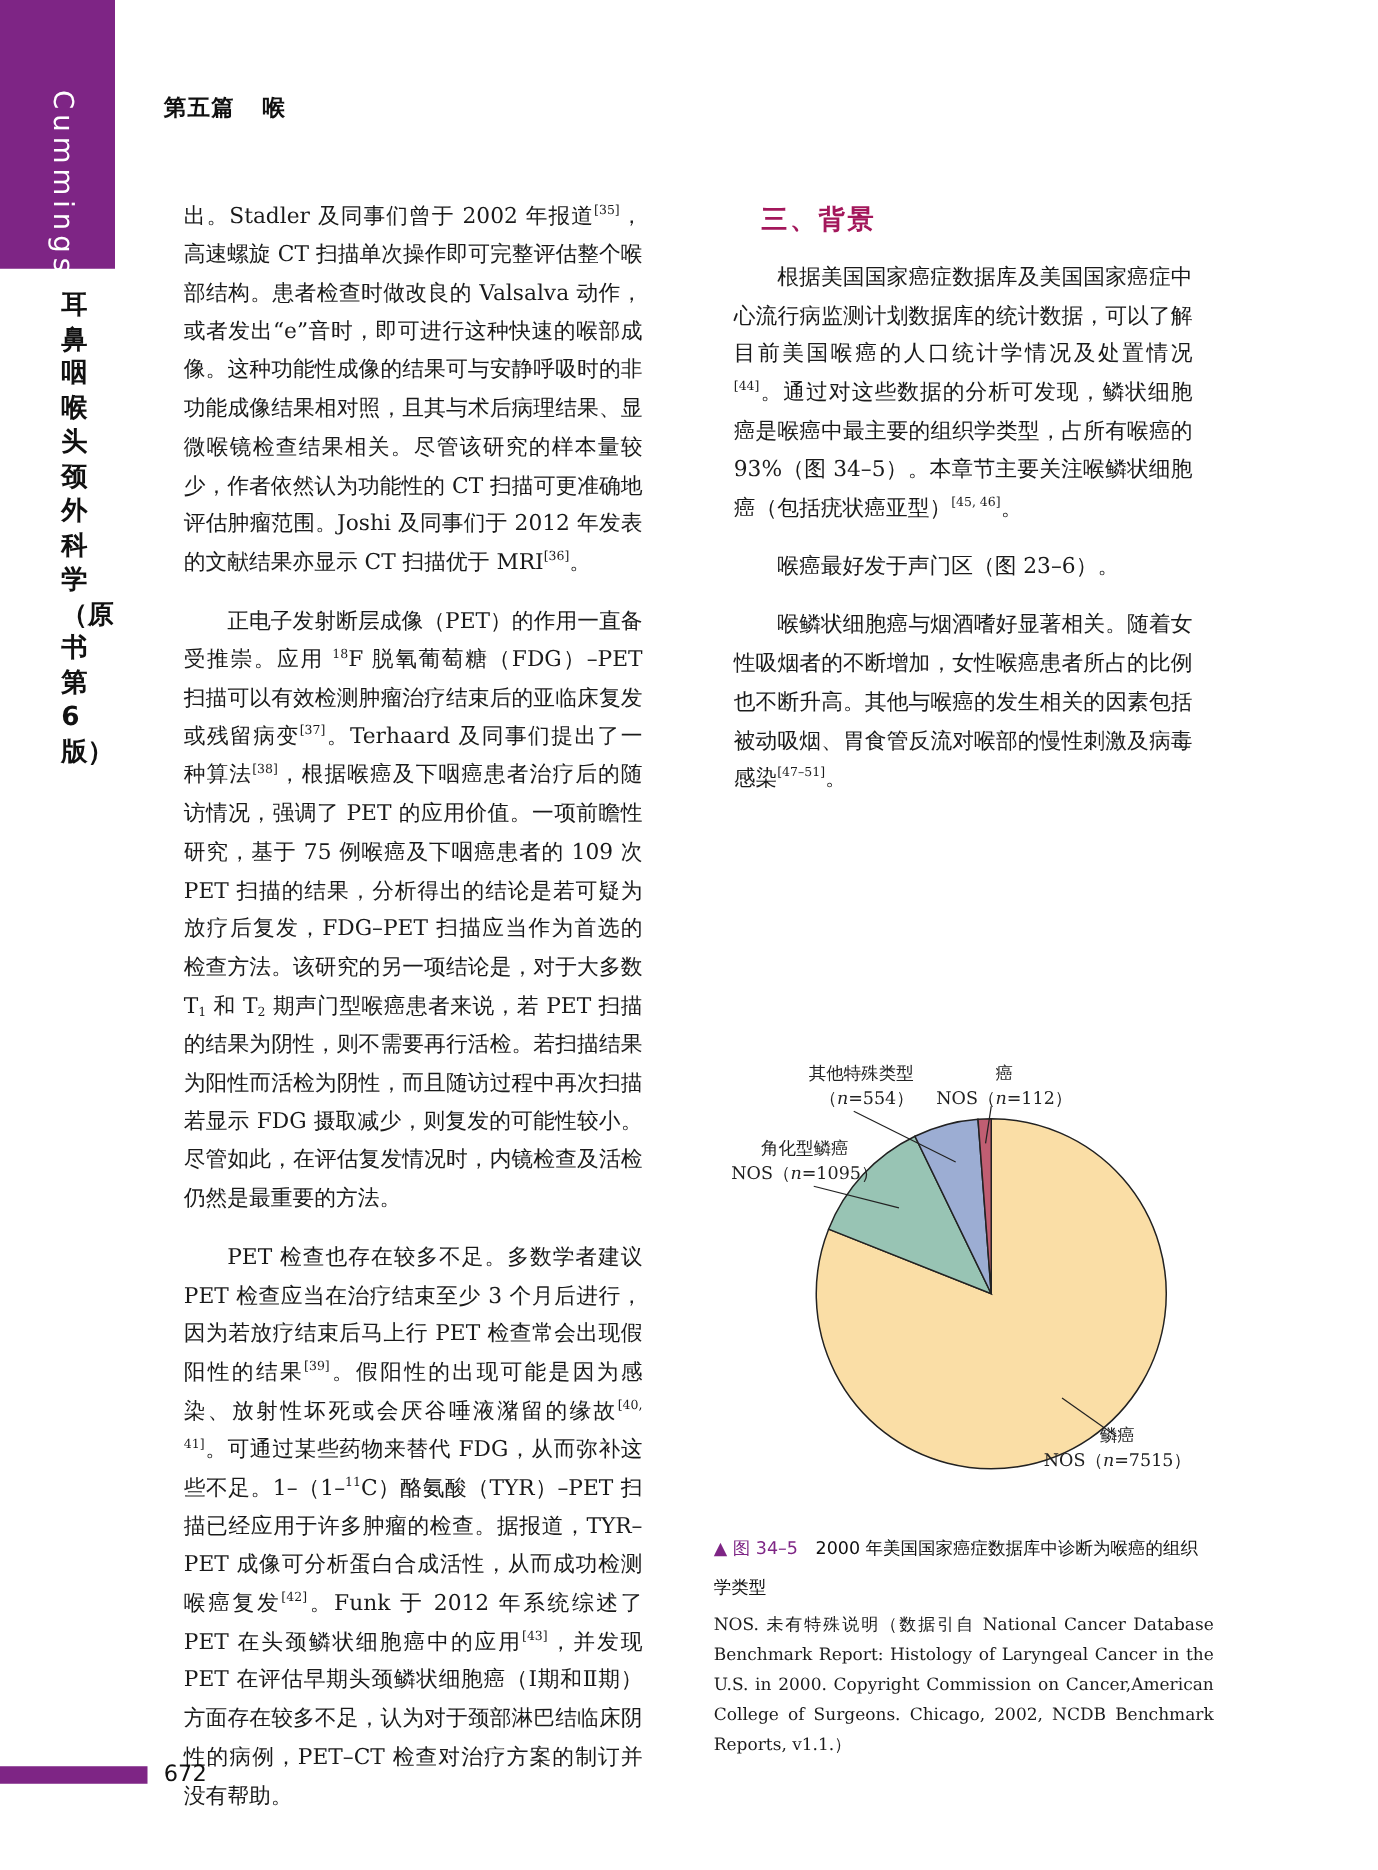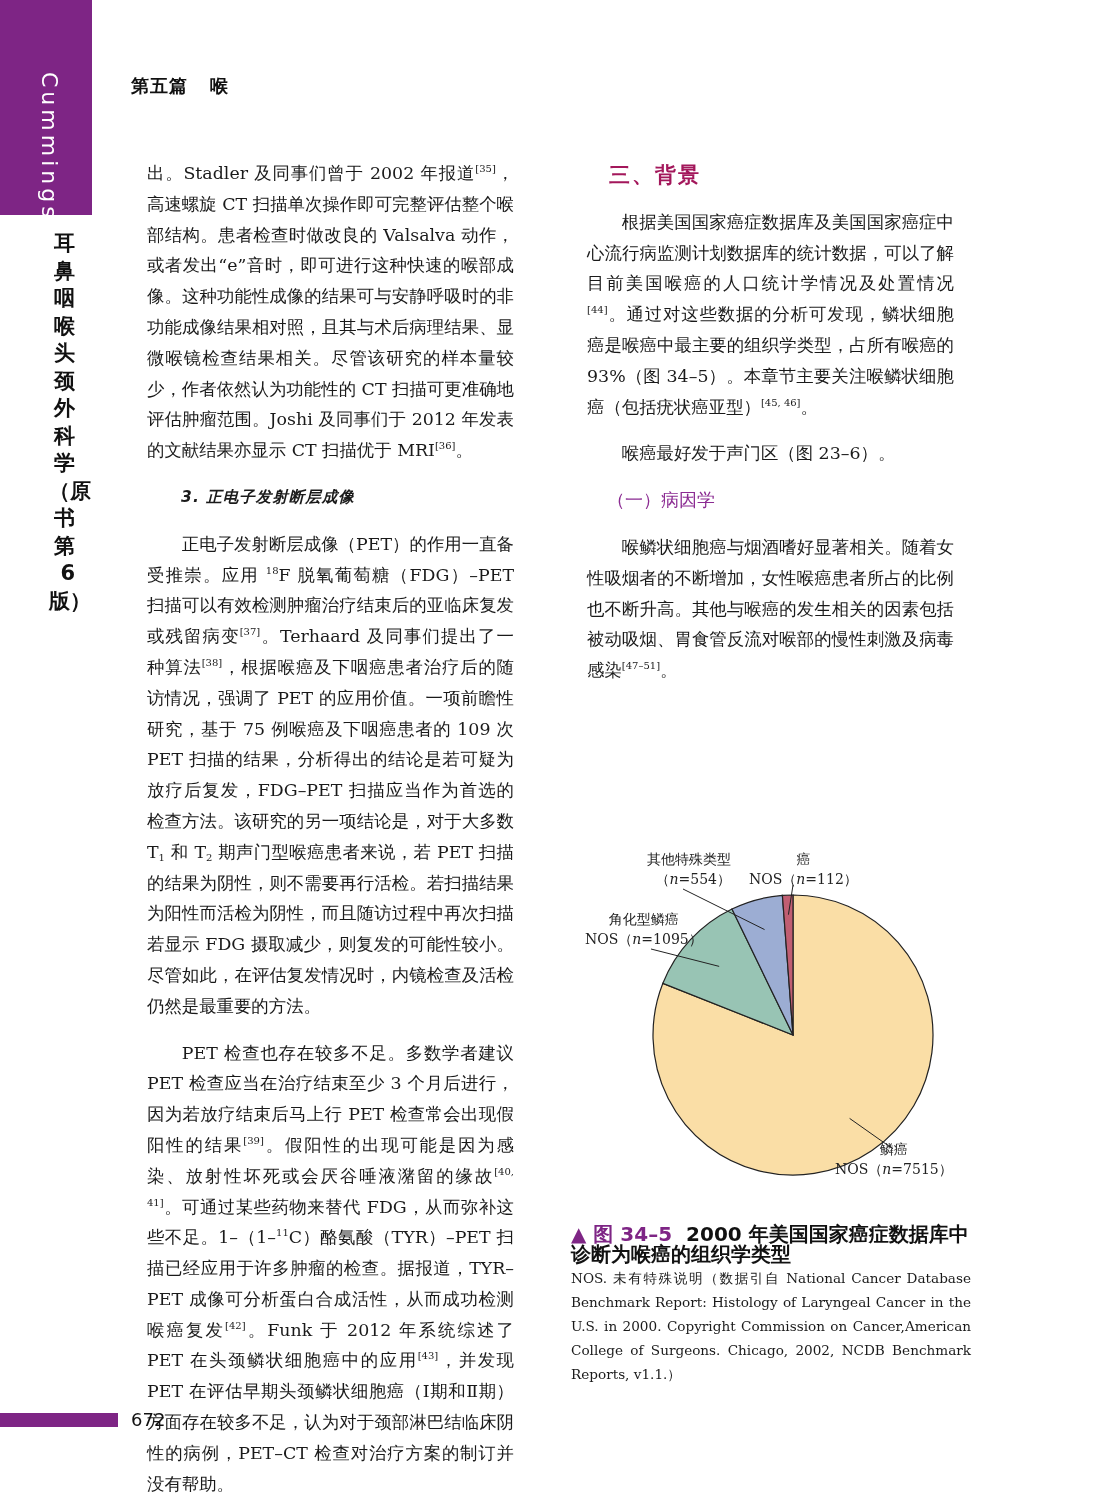--- a/index.html
+++ b/index.html
@@ -4,71 +4,69 @@
 <style>
   html, body { margin: 0; padding: 0; background: #ffffff; }
   body { width: 1102px; height: 1496px; position: relative; overflow: hidden;
          font-family: "DejaVu Serif", "Liberation Serif", serif; color: #1a1a1a; }
   .side-bar { position: absolute; left: 0; top: 0; width: 92px; height: 215px; background: #7e2585; }
   .side-brand { position: absolute; left: 46px; top: 72px; transform-origin: 0 0;
                 transform: translateX(16px) rotate(90deg); color: #ffffff;
                 font-family: "DejaVu Sans", sans-serif; font-size: 22px; letter-spacing: 4px; white-space: nowrap; }
   .side-title { position: absolute; left: 49px; top: 230px; width: 26px;
                 font-family: "DejaVu Sans", sans-serif; font-weight: bold; font-size: 21px;
-                line-height: 27.5px; color: #111; text-align: right; word-break: break-all; }
+                line-height: 27.5px; color: #111; text-align: left; word-break: break-all; }
   .running-head { position: absolute; left: 131px; top: 74px; font-family: Liberation Sans, sans-serif;
                   font-weight: bold; font-size: 18px; color: #111; letter-spacing: 1px; }
   .running-head span { margin-right: 22px; }
   .col { position: absolute; top: 142px; font-size: 17.4px; line-height: 30.8px; text-align: justify; }
   .col-left { left: 131px; width: 399px; }
   .col-right { left: 571px; width: 399px; }
   .col p { margin: 16px; }
   .indent { text-indent: 2em; }
   sup { font-size: 10px; line-height: 0; vertical-align: 7px; }
   sub { font-size: 10px; line-height: 0; vertical-align: -3px; }
   .h3 { font-family: "DejaVu Sans", sans-serif; font-size: 15.5px; font-weight: bold; font-style: italic;
         padding-left: 2.2em; letter-spacing: 1px; }
   .h-section { font-family: "DejaVu Sans", sans-serif; font-size: 21px; font-weight: bold; color: #a3175b;
                margin: 18px 0 16px 38px !important; letter-spacing: 2px; }
   .h-sub { font-family: "DejaVu Sans", sans-serif; font-size: 18px; color: #8b2b92; margin: 4px 0 2px 36px !important; }
   .figure { position: absolute; left: 571px; top: 845px; width: 410px; height: 370px; }
   .figure svg { position: absolute; left: 0; top: 0; }
   .lbl { position: absolute; font-size: 14px; line-height: 20px; text-align: center; white-space: nowrap; color: #222; }
   .lbl i { font-style: italic; }
   .caption { position: absolute; left: 571px; top: 1224px; width: 400px; }
-  .cap-title { font-family: "DejaVu Sans", sans-serif; font-weight: bold; font-size: 20px; line-height: 20px; color: #111; }
+  .cap-title { font-family: "DejaVu Sans", sans-serif; font-weight: normal; font-size: 14px; line-height: 31px; color: #111; }
   .cap-fig { color: #7e2585; margin-right: 14px; }
   .cap-body { font-size: 13.6px; line-height: 24px; text-align: justify; margin-top: 2px; }
   .footer-bar { position: absolute; left: 0; top: 1413px; width: 118px; height: 14px; background: #7e2585; }
   .page-num { position: absolute; left: 131px; top: 1409px; font-family: "DejaVu Sans", sans-serif; font-size: 18px; color: #111; }
 </style>
 </head>
 <body>
 
 <div class="side-bar">
   <div class="side-brand">Cummings</div>
 </div>
 <div class="side-title">耳鼻咽喉头颈外科学（原书第6版）</div>
 
 <div class="running-head">
   <span>第五篇</span><span>喉</span>
 </div>
 
 <div class="col col-left">
   <p><span>出。Stadler 及同事们曾于 2002 年报道</span><sup>[35]</sup><span>，高速螺旋 CT 扫描单次操作即可完整评估整个喉部结构。患者检查时做改良的 Valsalva 动作，或者发出“e”音时，即可进行这种快速的喉部成像。这种功能性成像的结果可与安静呼吸时的非功能成像结果相对照，且其与术后病理结果、显微喉镜检查结果相关。尽管该研究的样本量较少，作者依然认为功能性的 CT 扫描可更准确地评估肿瘤范围。Joshi 及同事们于 2012 年发表的文献结果亦显示 CT 扫描优于 MRI</span><sup>[36]</sup><span>。</span></p>
-  <p class="h3">3. 正电子发射断层成像</p>
   <p class="indent"><span>正电子发射断层成像（PET）的作用一直备受推崇。应用 </span><sup>18</sup><span>F 脱氧葡萄糖（FDG）–PET 扫描可以有效检测肿瘤治疗结束后的亚临床复发或残留病变</span><sup>[37]</sup><span>。Terhaard 及同事们提出了一种算法</span><sup>[38]</sup><span>，根据喉癌及下咽癌患者治疗后的随访情况，强调了 PET 的应用价值。一项前瞻性研究，基于 75 例喉癌及下咽癌患者的 109 次 PET 扫描的结果，分析得出的结论是若可疑为放疗后复发，FDG–PET 扫描应当作为首选的检查方法。该研究的另一项结论是，对于大多数 T</span><sub>1</sub><span> 和 T</span><sub>2</sub><span> 期声门型喉癌患者来说，若 PET 扫描的结果为阴性，则不需要再行活检。若扫描结果为阳性而活检为阴性，而且随访过程中再次扫描若显示 FDG 摄取减少，则复发的可能性较小。尽管如此，在评估复发情况时，内镜检查及活检仍然是最重要的方法。</span></p>
   <p class="indent"><span>PET 检查也存在较多不足。多数学者建议 PET 检查应当在治疗结束至少 3 个月后进行，因为若放疗结束后马上行 PET 检查常会出现假阳性的结果</span><sup>[39]</sup><span>。假阳性的出现可能是因为感染、放射性坏死或会厌谷唾液潴留的缘故</span><sup>[40, 41]</sup><span>。可通过某些药物来替代 FDG，从而弥补这些不足。1–（1–</span><sup>11</sup><span>C）酪氨酸（TYR）–PET 扫描已经应用于许多肿瘤的检查。据报道，TYR–PET 成像可分析蛋白合成活性，从而成功检测喉癌复发</span><sup>[42]</sup><span>。Funk 于 2012 年系统综述了 PET 在头颈鳞状细胞癌中的应用</span><sup>[43]</sup><span>，并发现 PET 在评估早期头颈鳞状细胞癌（Ⅰ期和Ⅱ期）方面存在较多不足，认为对于颈部淋巴结临床阴性的病例，PET–CT 检查对治疗方案的制订并没有帮助。</span></p>
 </div>
 
 <div class="col col-right">
   <p class="h-section">三、背景</p>
   <p class="indent"><span>根据美国国家癌症数据库及美国国家癌症中心流行病监测计划数据库的统计数据，可以了解目前美国喉癌的人口统计学情况及处置情况</span><sup>[44]</sup><span>。通过对这些数据的分析可发现，鳞状细胞癌是喉癌中最主要的组织学类型，占所有喉癌的 93%（图 34–5）。本章节主要关注喉鳞状细胞癌（包括疣状癌亚型）</span><sup>[45, 46]</sup><span>。</span></p>
   <p class="indent">喉癌最好发于声门区（图 23–6）。</p>
-  <p class="h-sub">（一）病因学</p>
   <p class="indent"><span>喉鳞状细胞癌与烟酒嗜好显著相关。随着女性吸烟者的不断增加，女性喉癌患者所占的比例也不断升高。其他与喉癌的发生相关的因素包括被动吸烟、胃食管反流对喉部的慢性刺激及病毒感染</span><sup>[47–51]</sup><span>。</span></p>
 </div>
 
 <div class="figure">
   <svg id="pie-svg" width="410" height="370">
       <path d="M222,190 L222,50 A140,140 0 1 1 91.8816233744667,138.3356209334142 Z" fill="#fadea6" stroke="#222" stroke-width="1.2"></path>
       <line x1="278.61733844355217" y1="273.3973440078775" x2="322" y2="304" stroke="#222" stroke-width="1"></line>
       <path d="M222,190 L91.8816233744667,138.3356209334142 A140,140 0 0 1 160.9635063466127,64.00576821735048 Z" fill="#98c4b4" stroke="#222" stroke-width="1.2"></path>
       <line x1="148.16478860242833" y1="121.37783479169502" x2="80" y2="104" stroke="#222" stroke-width="1"></line>
       <path d="M222,190 L160.9635063466127,64.00576821735048 A140,140 0 0 1 211.38919048383352,50.40268368836158 Z" fill="#9cadd3" stroke="#222" stroke-width="1.2"></path>

